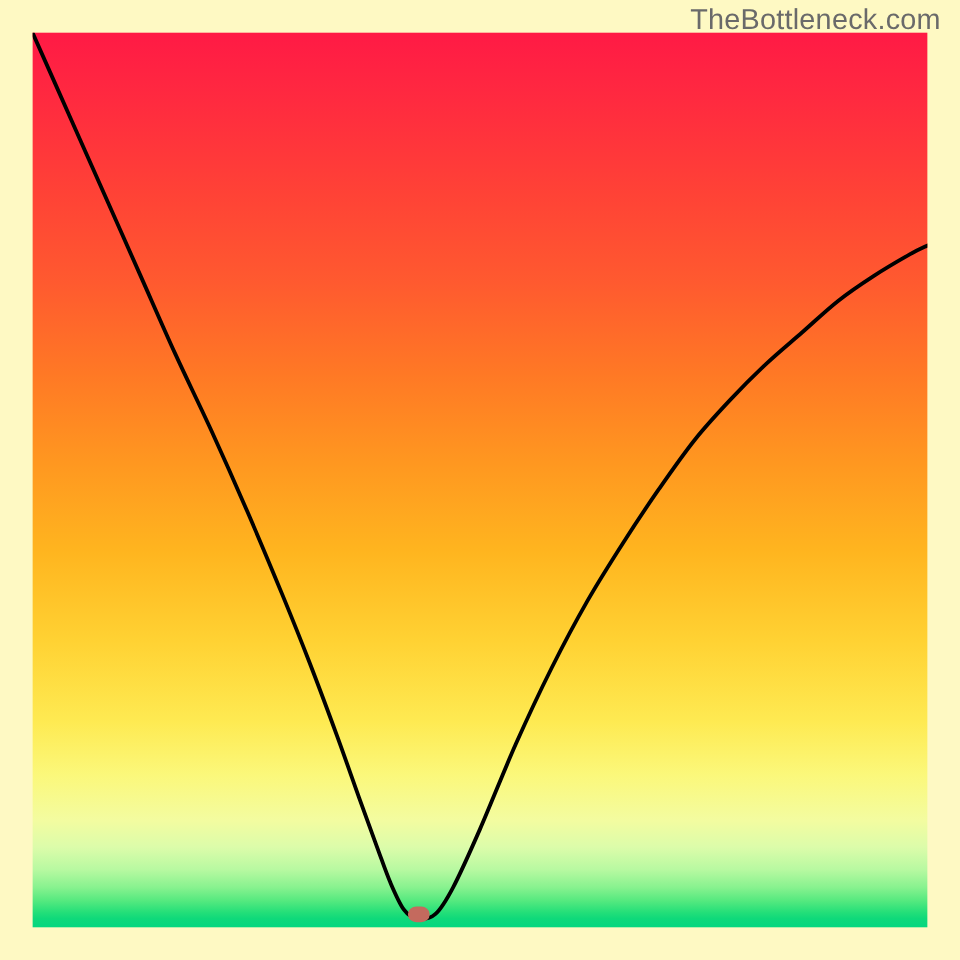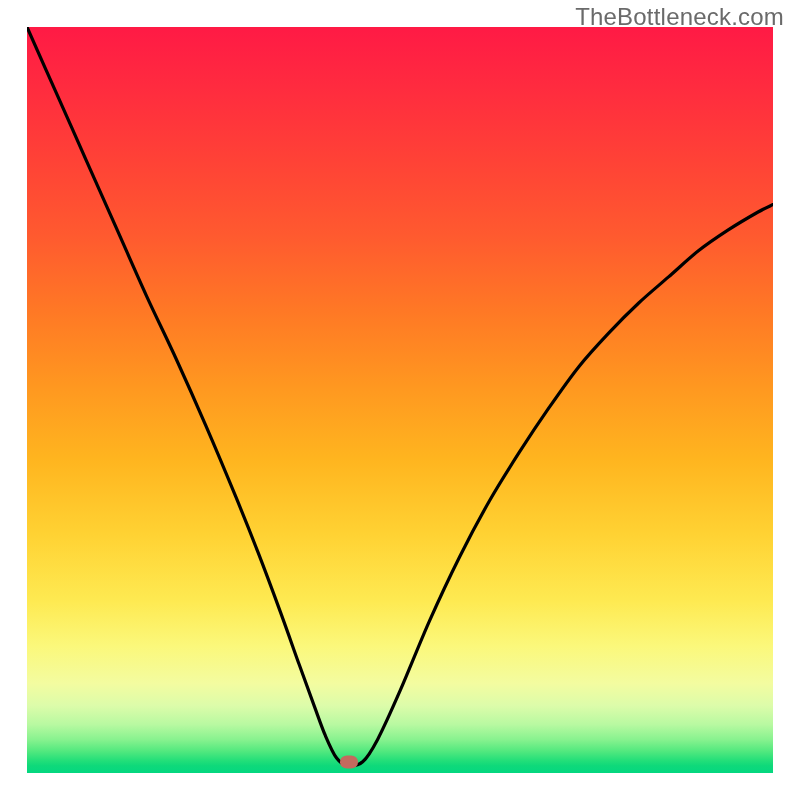--- a/index.html
+++ b/index.html
@@ -7,21 +7,21 @@
     padding: 0;
     width: 800px;
     height: 800px;
     background: #000;
     overflow: hidden;
     font-family: Arial, Helvetica, sans-serif;
   }
   .frame {
     position: absolute;
     inset: 0;
-    background: #ffffff;
+    background: #fef9c3;
   }
   .plot {
     position: absolute;
     left: 27px;
     top: 27px;
     width: 746px;
     height: 746px;
     overflow: hidden;
   }
   .gradient {

